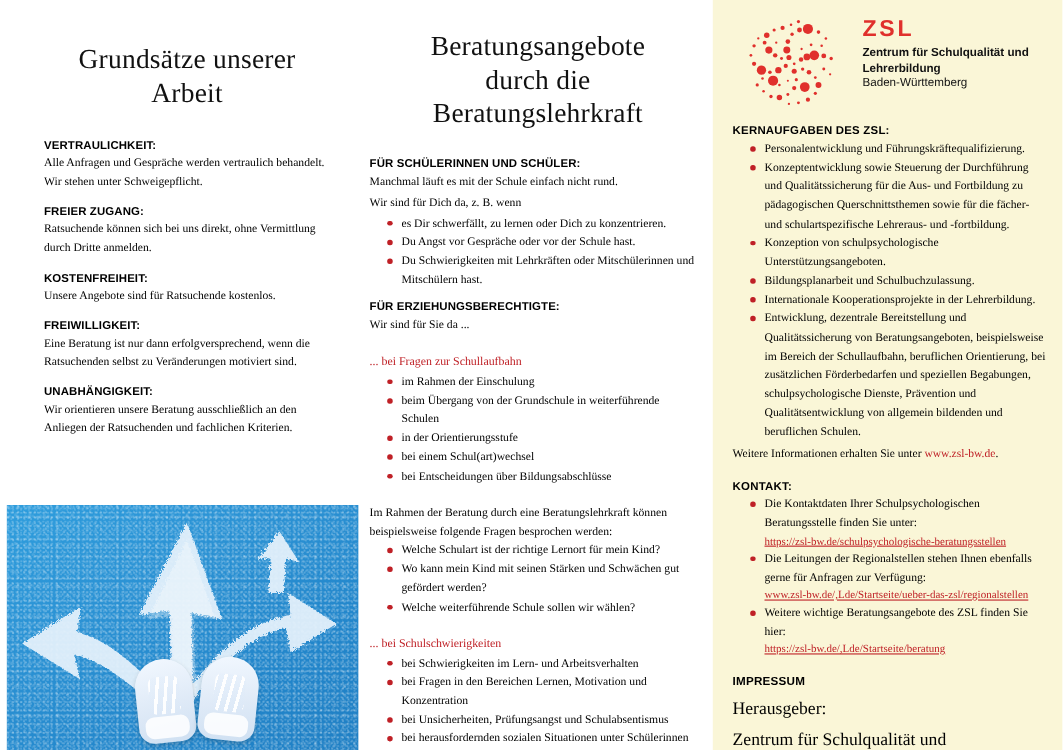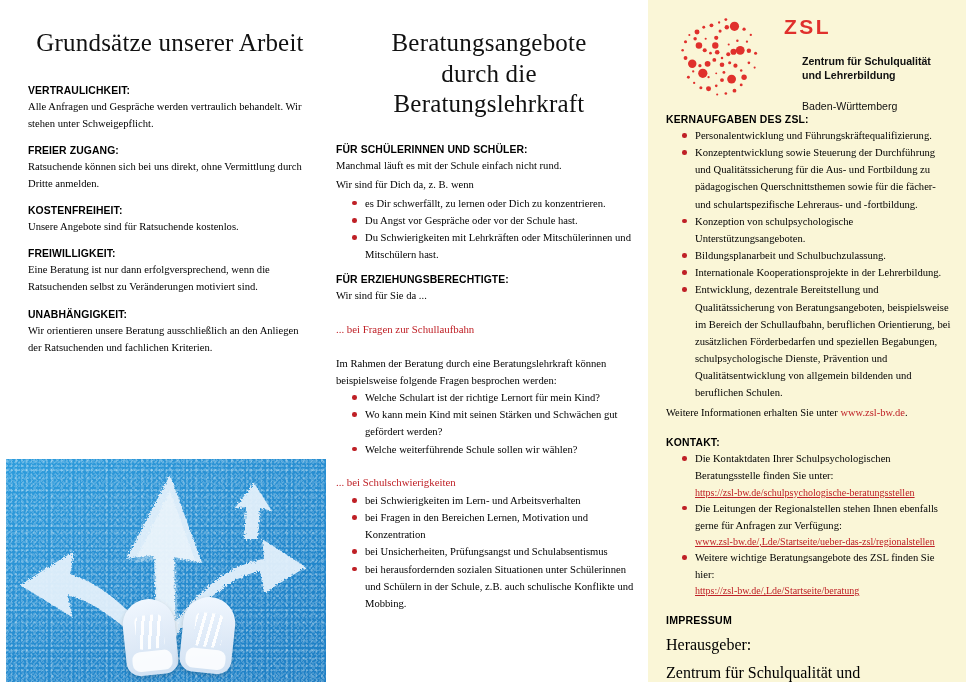--- a/index.html
+++ b/index.html
@@ -21,21 +21,21 @@
     background: #ffffff;
     display: flex;
     align-items: stretch;
   }
 
   
   .col-left {
     width: 330px;
     flex: 0 0 330px;
     position: relative;
-    padding: 0;
+    padding: 12px;
     box-sizing: border-box;
   }
   .col-mid {
     width: 318px;
     flex: 0 0 318px;
     position: relative;
     box-sizing: border-box;
   }
   .col-right {
     width: 318px;
@@ -195,21 +195,21 @@
     color: #e0302c;
     letter-spacing: 2.5px;
     line-height: 1;
     margin: 0 0 5px 0;
   }
   .logo-sub1, .logo-sub2 {
     font-family: "Liberation Sans", sans-serif;
     font-size: 10.6px;
     line-height: 1.28;
     color: #111;
-    margin: 18px;
+    margin: 0;
   }
   .logo-sub1 { font-weight: bold; }
   .logo-sub2 { font-weight: 400; }
 
   .right-body { padding-top: 10px; }
   .kern-head {
     font-family: "Liberation Sans", sans-serif;
     font-weight: bold;
     font-size: 10.4px;
     margin: 0 0 2px 0;
@@ -341,20 +341,27 @@
 
       <div>
         <div class="sec-head">FÜR ERZIEHUNGSBERECHTIGTE:</div>
         <p class="body-txt">Wir sind für Sie da ...</p>
       </div>
 
       <div class="sec-gap-lg"></div>
 
       <div>
         <p class="red-sub">... bei Fragen zur Schullaufbahn</p>
+        <ul class="bl">
+          <li>im Rahmen der Einschulung</li>
+          <li>beim Übergang von der Grundschule in weiterführende Schulen</li>
+          <li>in der Orientierungsstufe</li>
+          <li>bei einem Schul(art)wechsel</li>
+          <li>bei Entscheidungen über Bildungsabschlüsse</li>
+        </ul>
       </div>
 
       <div class="sec-gap-lg"></div>
 
       <div>
         <p class="body-txt">Im Rahmen der Beratung durch eine Beratungslehrkraft können beispielsweise folgende Fragen besprochen werden:</p>
         <ul class="bl">
           <li>Welche Schulart ist der richtige Lernort für mein Kind?</li>
           <li>Wo kann mein Kind mit seinen Stärken und Schwächen gut gefördert werden?</li>
           <li>Welche weiterführende Schule sollen wir wählen?</li>

